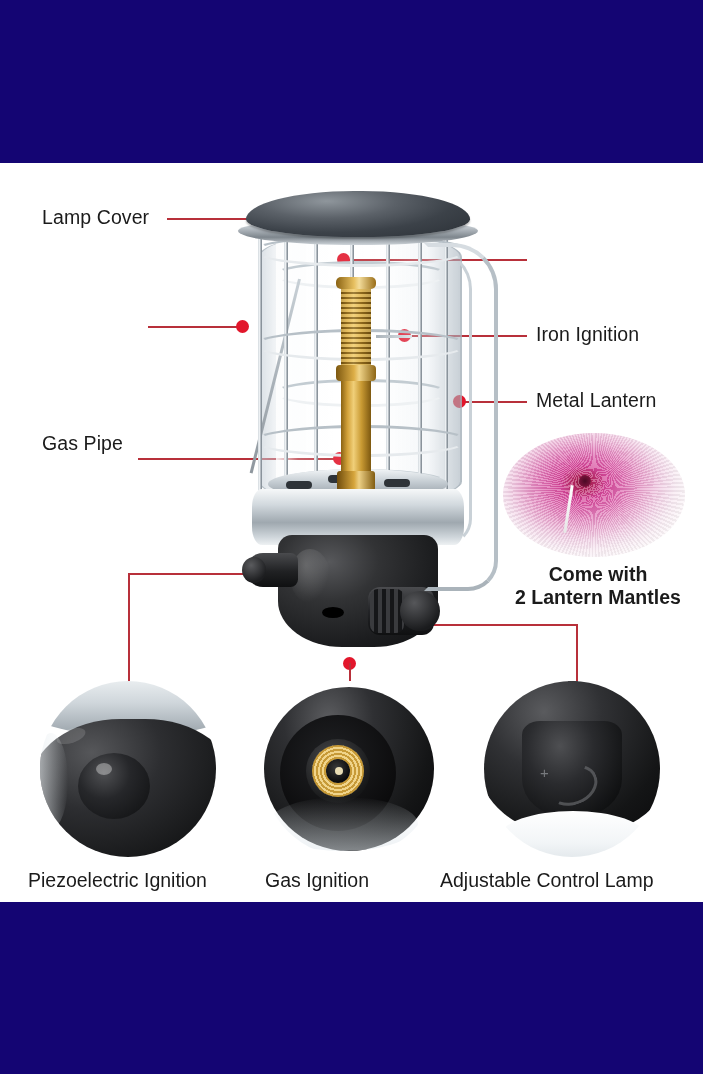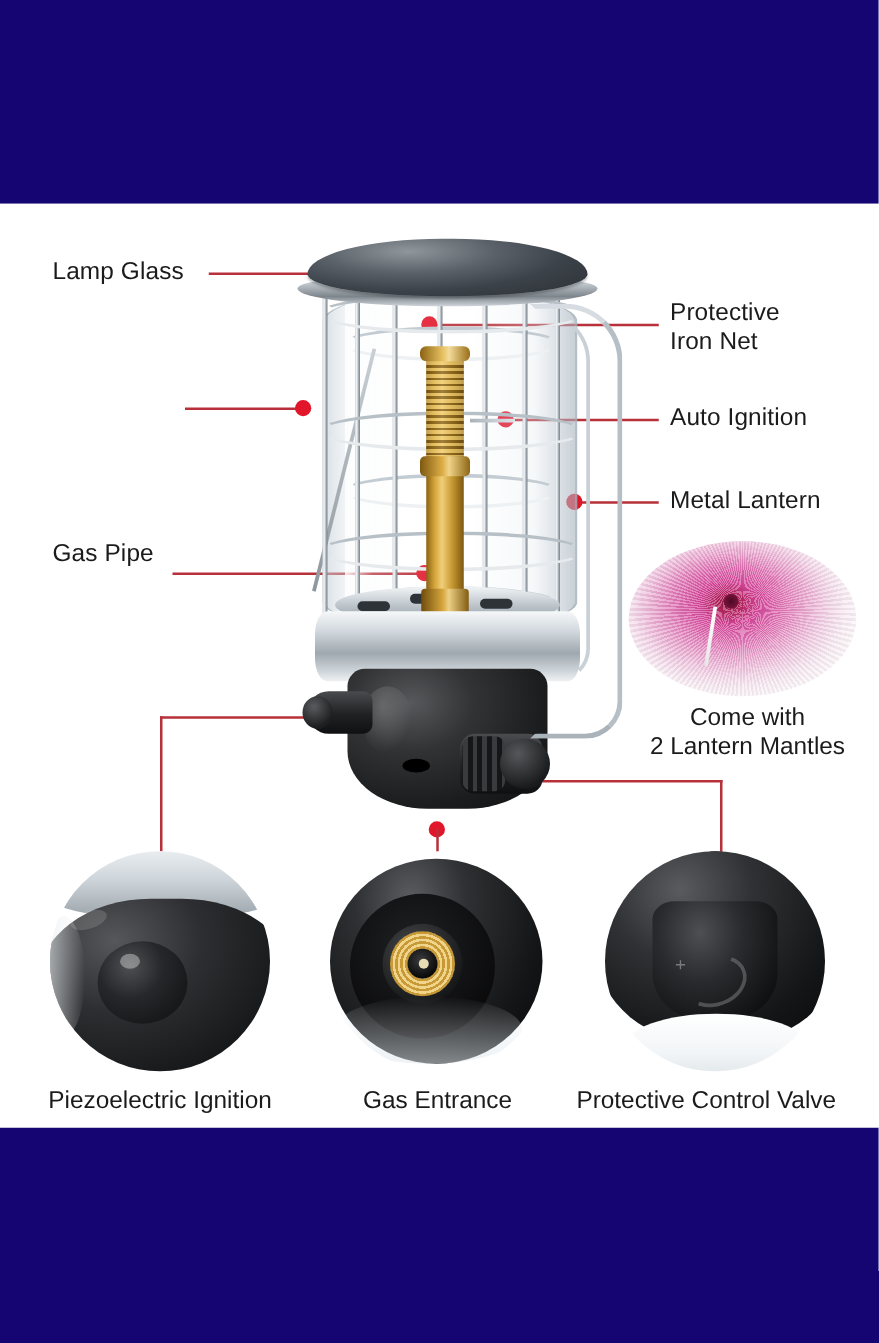--- a/index.html
+++ b/index.html
@@ -302,20 +302,21 @@
     background: linear-gradient(180deg,#fff,#e6e6e6);
     transform: rotate(9deg);
     z-index: 5;
   }
   #mantle-caption {
     position: absolute; left: 503px; top: 400px;
     width: 190px;
     text-align: center;
     font-size: 19.5px; line-height: 23px; color: #1b1b1b;
     white-space: pre-line;
+    font-weight: bold;
   }
 
   
   .circle {
     position: absolute;
     width: 176px; height: 176px;
     border-radius: 50%;
     overflow: hidden;
     background: #ffffff;
   }
@@ -431,21 +432,21 @@
   }
   #c3-stem {
     position: absolute; left: 84px; top: -4px;
     width: 10px; height: 44px;
     background: linear-gradient(180deg,#1a1b1d,#2c2d30);
   }
 
   .circle-caption {
     position: absolute;
     font-size: 19.5px; line-height: 23px; color: #1b1b1b;
-    text-align: center;
+    text-align: left;
     white-space: nowrap;
   }
 </style>
 </head>
 <body>
 
 <div class="band" id="band-top"></div>
 <div class="band" id="band-bottom"></div>
 
 <div class="stage">
@@ -496,37 +497,35 @@
     <div id="piezo-tip"></div>
 
     <div id="knob"></div>
     <div id="knob-ridges"></div>
     <div id="knob-cap"></div>
 
     <div id="handle"></div>
     <div id="handle2"></div>
   </div>
 
-  <div class="label left" style="left:42px; top:43px;">Lamp Glass</div>
+  <div class="label left" style="left:42px; top:43px;">Lamp Cover</div>
   <div class="lead h" style="left:167px; top:55px; width:92px;"></div>
   <div class="dot" style="left:253px; top:49px;"></div>
 
   <div class="lead h" style="left:148px; top:163px; width:94px;"></div>
   <div class="dot" style="left:236px; top:157px;"></div>
 
   <div class="label left" style="left:42px; top:269px;">Gas Pipe</div>
   <div class="lead h" style="left:138px; top:295px; width:200px;"></div>
   <div class="dot" style="left:333px; top:289px;"></div>
 
-  <div class="label right" style="left:536px; top:76px;">Protective
-Iron Net</div>
   <div class="lead h" style="left:345px; top:96px; width:182px;"></div>
   <div class="dot" style="left:337px; top:90px;"></div>
 
-  <div class="label right" style="left:536px; top:160px;">Auto Ignition</div>
+  <div class="label right" style="left:536px; top:160px;">Iron Ignition</div>
   <div class="lead h" style="left:407px; top:172px; width:120px;"></div>
   <div class="dot" style="left:398px; top:166px;"></div>
 
   <div class="label right" style="left:536px; top:226px;">Metal Lantern</div>
   <div class="lead h" style="left:463px; top:238px; width:64px;"></div>
   <div class="dot" style="left:453px; top:232px;"></div>
 
   <div id="mantle"></div>
   <div id="mantle-tex"></div>
   <div id="mantle-knot"></div>
@@ -557,25 +556,25 @@
 
   <div class="circle" id="c2">
     <div id="c2-black"></div>
     <div id="c2-ring"></div>
     <div id="c2-collar"></div>
     <div id="c2-brass"></div>
     <div id="c2-bore"></div>
     <div id="c2-pin"></div>
     <div id="c2-rim"></div>
   </div>
-  <div class="circle-caption" style="left:265px; top:706px; width:170px;">Gas Entrance</div>
+  <div class="circle-caption" style="left:265px; top:706px; width:170px;">Gas Ignition</div>
 
   <div class="circle" id="c3">
     <div id="c3-stem"></div>
     <div id="c3-black"></div>
     <div id="c3-knob"></div>
     <div id="c3-arrow"></div>
     <div id="c3-plus">+</div>
     <div id="c3-white"></div>
   </div>
-  <div class="circle-caption" style="left:440px; top:706px; width:250px;">Protective Control Valve</div>
+  <div class="circle-caption" style="left:440px; top:706px; width:250px;">Adjustable Control Lamp</div>
 
 </div>
 
 </body></html>

